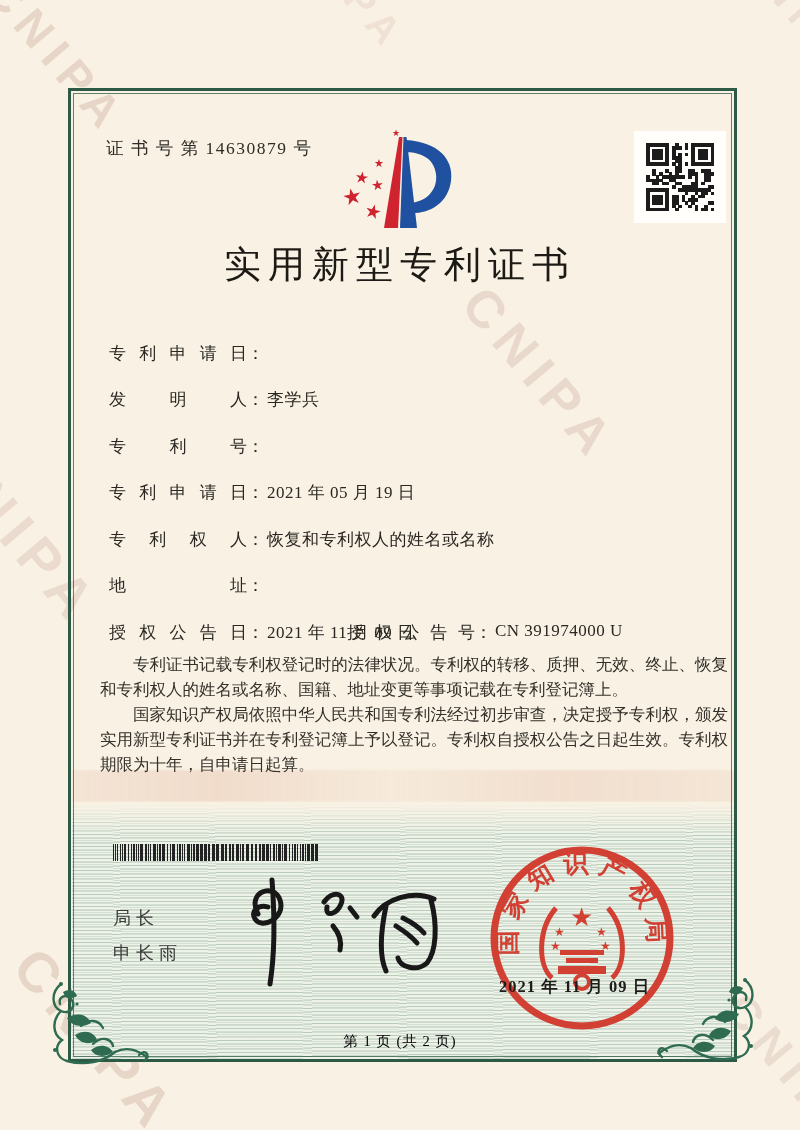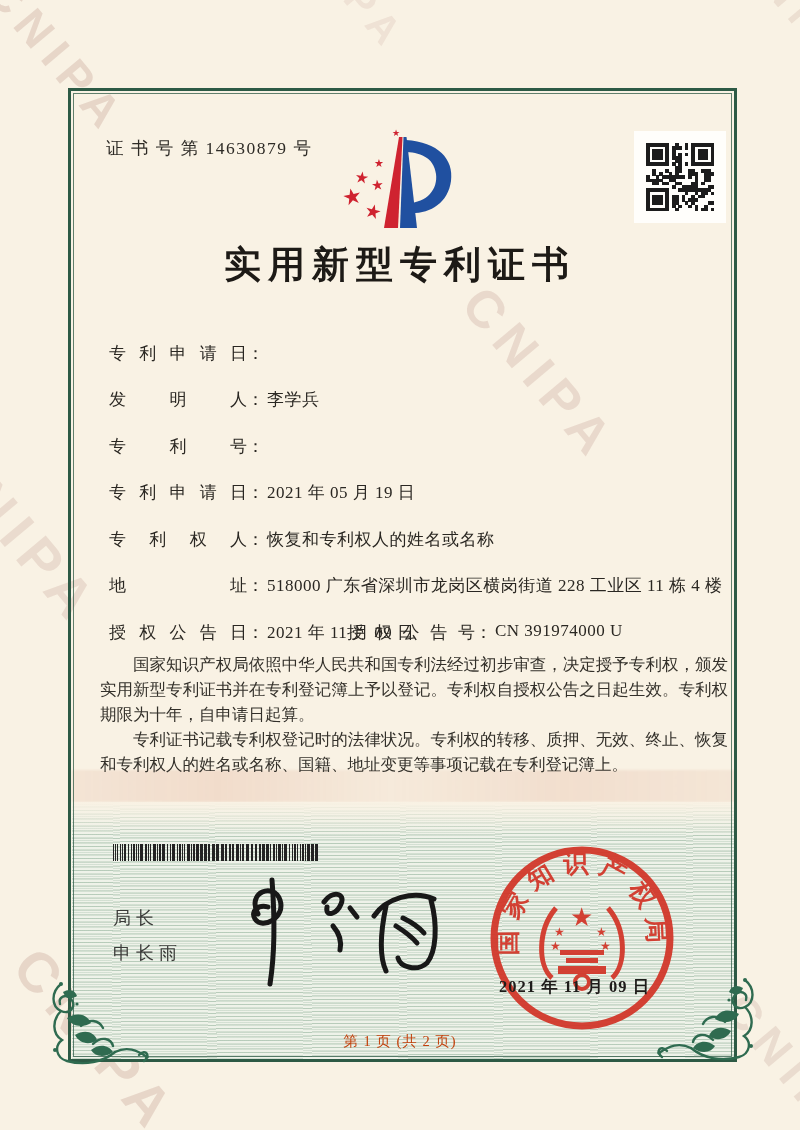--- a/index.html
+++ b/index.html
@@ -53,21 +53,21 @@
     background:linear-gradient(var(--paper,#f9f2e4),rgba(249,242,228,0));
   }
   
   .cert-no{position:absolute;left:106px;top:136px;font-size:17.5px;letter-spacing:1.5px;color:#2e2b26;}
   .logo{position:absolute;left:328px;top:124px;width:140px;height:114px;}
   .qr-pad{position:absolute;left:634px;top:131px;width:92px;height:92px;background:#fffefb;}
   .qr{position:absolute;left:12px;top:12px;width:68px;height:68px;}
   .qr div{position:absolute;background:#1c1c1c;}
   .title{
     position:absolute;left:68px;top:240px;width:664px;text-align:center;
-    font-size:37px;font-weight:bold;letter-spacing:7px;color:#1d1a16;
+    font-size:37px;font-weight:normal;letter-spacing:7px;color:#1d1a16;
   }
   
   .frow{position:absolute;left:109px;display:flex;font-size:17px;color:#2a2722;white-space:nowrap;}
   .frow .lbl{display:inline-block;width:138px;text-align:justify;text-align-last:justify;}
   .frow .colon{display:inline-block;width:20px;}
   .frow .val{letter-spacing:.5px;}
   .r1{top:342px;} .r2{top:388px;} .r3{top:435px;} .r4{top:481px;}
   .r5{top:528px;} .r6{top:574px;} .r7a{top:621px;}
   .r7b{top:621px;left:347px;}
   .r7b .lbl{width:128px;}
@@ -94,21 +94,21 @@
   .seal{position:absolute;left:482px;top:838px;width:200px;height:200px;opacity:.93;}
   .seal-date{
     position:absolute;left:499px;top:976px;width:150px;
     font-size:16.5px;font-weight:bold;color:#1e1c1a;letter-spacing:1px;white-space:nowrap;
   }
   
   .flourish{position:absolute;width:104px;height:88px;}
   .fl-left{left:47px;top:980px;}
   .fl-right{left:655px;top:976px;transform:scaleX(-1);}
   
-  .page-num{position:absolute;left:68px;top:1032px;width:664px;text-align:center;font-size:14.5px;color:#c2410c;letter-spacing:1px;}
+  .page-num{position:absolute;left:68px;top:1032px;width:664px;text-align:center;font-size:14.5px;color:#000000;letter-spacing:1px;}
   .note-box{
     position:absolute;left:306px;top:1070px;width:232px;height:34px;
     background:#fffef8;box-shadow:0 0 3px rgba(90,80,60,.12);
     text-align:center;line-height:34px;font-size:15.5px;letter-spacing:2px;color:#3c3933;
   }
 </style>
 </head>
 <body>
 
 <div class="page">
@@ -427,36 +427,35 @@
       <span class="val">2021 年 05 月 19 日</span>
   </div>
   <div class="frow r5">
     <span class="lbl">专利权人</span>
       <span class="colon">：</span>
       <span class="val">恢复和专利权人的姓名或名称</span>
   </div>
   <div class="frow r6">
     <span class="lbl">地址</span>
       <span class="colon">：</span>
-      <span class="val">518000 广东省深圳市龙岗区横岗街道 228 工业区 11 栋 4 楼</span>
   </div>
   <div class="frow r7a">
     <span class="lbl">授权公告日</span>
       <span class="colon">：</span>
       <span class="val">2021 年 11 月 09 日</span>
   </div>
   <div class="frow r7b">
     <span class="lbl">授权公告号</span>
       <span class="colon">：</span>
       <span class="val">CN 391974000 U</span>
   </div>
 
   <div class="paras">
+    <p>专利证书记载专利权登记时的法律状况。专利权的转移、质押、无效、终止、恢复和专利权人的姓名或名称、国籍、地址变更等事项记载在专利登记簿上。</p>
     <p>国家知识产权局依照中华人民共和国专利法经过初步审查，决定授予专利权，颁发实用新型专利证书并在专利登记簿上予以登记。专利权自授权公告之日起生效。专利权期限为十年，自申请日起算。</p>
-    <p>专利证书记载专利权登记时的法律状况。专利权的转移、质押、无效、终止、恢复和专利权人的姓名或名称、国籍、地址变更等事项记载在专利登记簿上。</p>
   </div>
 
   <div class="barcode" id="barcode">
       <div class="b" style="width: 1px;"></div>
       <div style="width: 1px;"></div>
       <div class="b" style="width: 1px;"></div>
       <div style="width: 1px;"></div>
       <div class="b" style="width: 1px;"></div>
       <div style="width: 2px;"></div>
       <div class="b" style="width: 1px;"></div>

